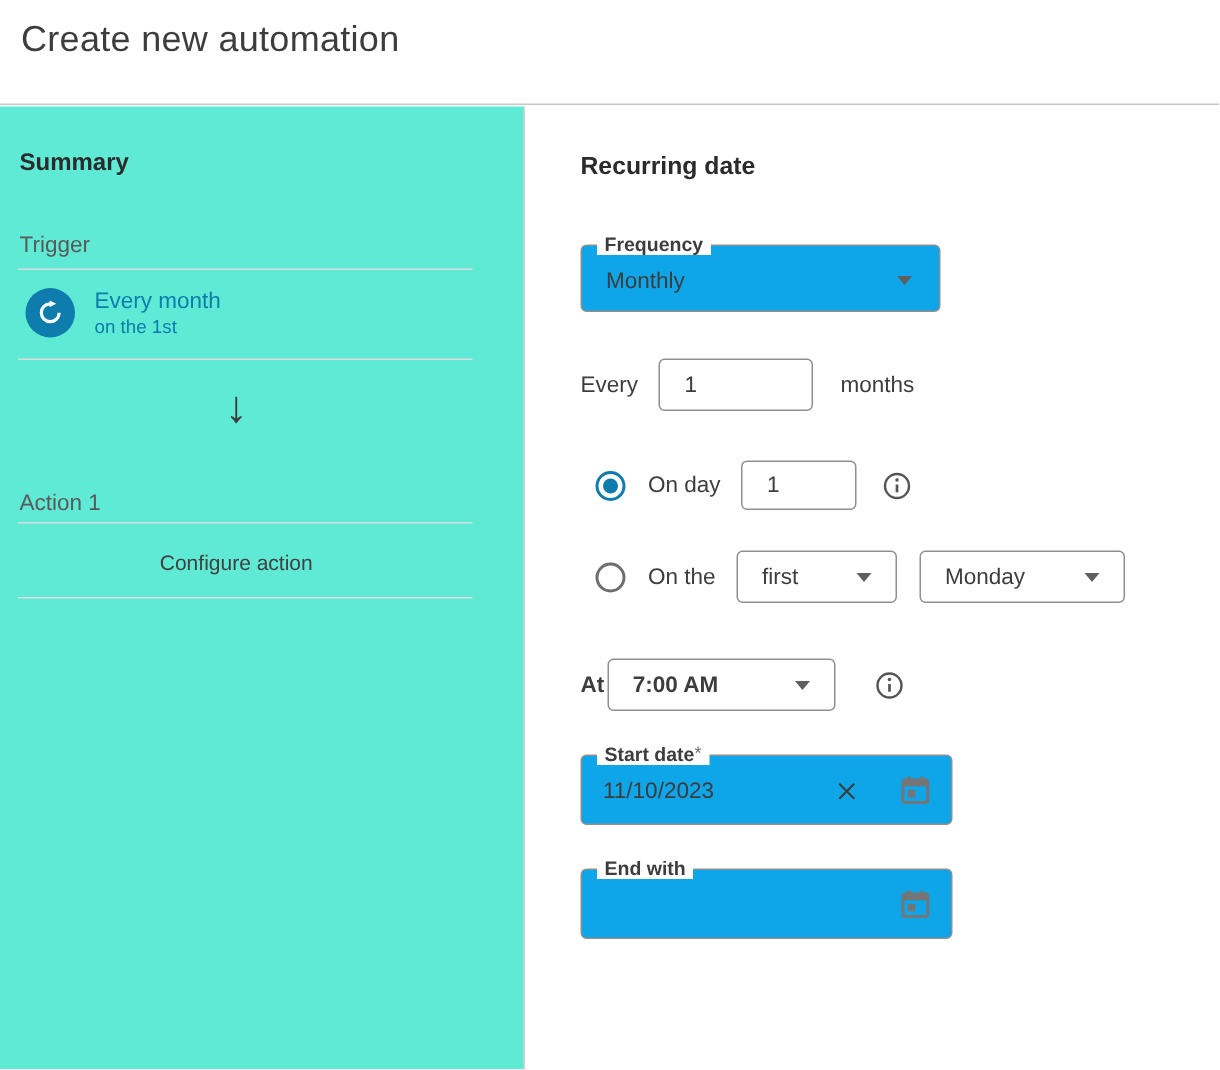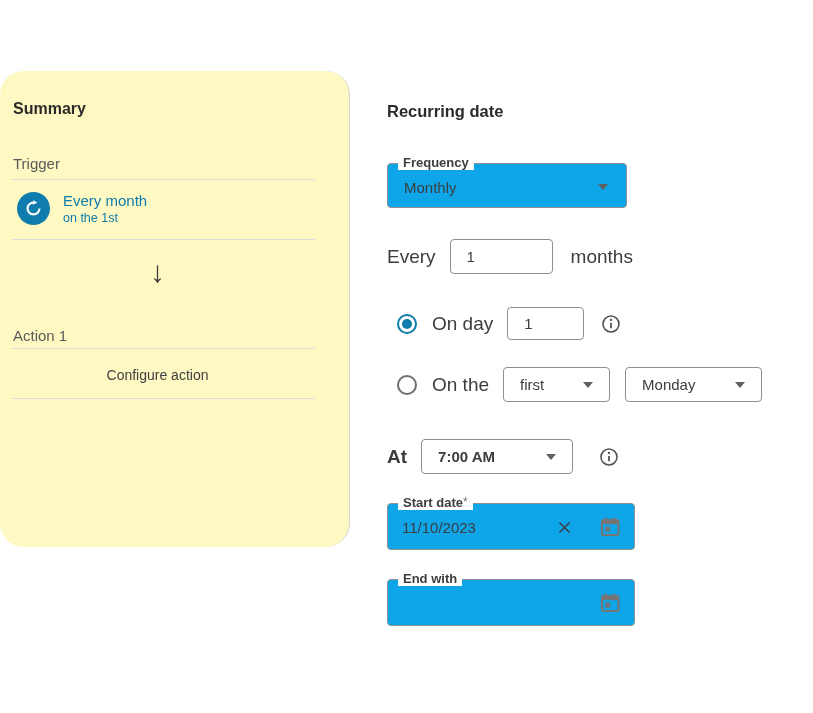--- a/index.html
+++ b/index.html
@@ -5,21 +5,21 @@
   * { margin: 0; padding: 0; box-sizing: border-box; }
   html, body { background: #fff; }
   body { font-family: "Liberation Sans", "DejaVu Sans", sans-serif; color: #3d3d3d; }
   .app { position: relative; width: 813px; height: 713px; background: #fff; overflow: hidden; }
 
   
   .header { position: absolute; top: 0; left: 0; width: 813px; height: 70px; background: #fff; border-bottom: 1px solid #c6c6c6; }
   .header .title { position: absolute; left: 14px; top: 13px; font-size: 24px; font-weight: 400; color: #3d3d3d; letter-spacing: 0.2px; }
 
   
-  .left-panel { position: absolute; top: 71px; left: 0; width: 350px; height: 476px; background: #fef9c3; border-right: 1px solid #d2d2d2; border-radius: 24px; }
+  .left-panel { position: absolute; top: 71px; left: 0; width: 350px; height: 642px; background: #5eead4; border-right: 1px solid #d2d2d2; }
   .right-panel { position: absolute; top: 71px; left: 351px; width: 518px; height: 642px; background: #fff; }
 
   
   .summary-heading { position: absolute; left: 13px; top: 29px; font-size: 16px; font-weight: 700; color: #2b2b2b; }
   .section-label { position: absolute; left: 13px; font-size: 15px; color: #5a5a5a; }
   .lp-divider { position: absolute; left: 12px; width: 303px; height: 0; border-top: 1px solid #dcdcdc; }
   .trigger-row { position: absolute; left: 17px; top: 121px; display: flex; align-items: flex-start; cursor: pointer; }
   .trigger-icon-circle { width: 33px; height: 33px; border-radius: 50%; background: #0e7cac; display: flex; align-items: center; justify-content: center; flex: 0 0 auto; }
   .trigger-texts { margin-left: 13px; margin-top: -1px; }
   .trigger-title { font-size: 15px; color: #0e7cac; line-height: 19px; }
@@ -39,57 +39,60 @@
 
   .caret { width: 0; height: 0; border-left: 5.5px solid transparent; border-right: 5.5px solid transparent; border-top: 6.5px solid #5f5f5f; }
   .freq-caret { position: absolute; right: 18px; top: 20px; }
 
   .row { position: absolute; display: flex; align-items: center; }
   .row-every { left: 36px; top: 168px; height: 35px; }
   .row-onday { left: 46px; top: 236px; height: 33px; }
   .row-onthe { left: 46px; top: 296px; height: 35px; }
   .row-at { left: 36px; top: 368px; height: 35px; font-weight: bold; }
 
-  .inline-label { font-size: 19px; color: #3d3d3d; white-space: nowrap; }
+  .inline-label { font-size: 15px; color: #3d3d3d; white-space: nowrap; }
 
   .text-input { border: 1px solid #8f8f8f; border-radius: 4px; background: #fff; font-family: inherit; font-size: 15px; color: #3d3d3d; padding: 0 0 0 16px; outline: none; }
   .input-every { width: 103px; height: 35px; margin: 0 18px 0 14px; }
   .input-onday { width: 77px; height: 33px; margin: 0 17px 0 14px; }
 
   .radio { width: 20px; height: 20px; border-radius: 50%; background: #fff; flex: 0 0 auto; cursor: pointer; }
   .radio.selected { border: 2px solid #0e7cac; position: relative; }
   .radio.selected::after { content: ""; position: absolute; left: 3px; top: 3px; width: 10px; height: 10px; border-radius: 50%; background: #0e7cac; }
   .radio.unselected { border: 2px solid #6e6e6e; }
   .radio-gap { margin-right: 15px; }
 
   .select-box { position: relative; border: 1px solid #8f8f8f; border-radius: 4px; background: #fff; height: 35px; display: flex; align-items: center; cursor: pointer; }
   .select-box .select-value { font-size: 15px; color: #3d3d3d; margin-left: 16px; }
   .select-box .caret { position: absolute; right: 16px; }
   .select-first { width: 107px; margin-left: 14px; }
   .select-weekday { width: 137px; margin-left: 15px; }
-  .select-time { width: 152px; margin-left: 14px; }
+  .select-time { width: 152px; margin-left: 2px; }
 
   .info-icon { flex: 0 0 auto; display: inline-flex; cursor: pointer; }
   .info-onday { margin-left: 0; }
   .info-at { margin-left: 26px; }
 
   .date-field { left: 36px; width: 248px; height: 47px; }
   .date-start { top: 432px; }
   .date-end { top: 508px; }
   .date-value { position: absolute; left: 14px; top: 15px; font-size: 15px; color: #3d3d3d; }
   .clear-btn { position: absolute; right: 62px; top: 16px; cursor: pointer; display: inline-flex; }
   .calendar-btn { position: absolute; right: 12px; top: 11px; cursor: pointer; display: inline-flex; }
 
   .footnote { position: absolute; left: 36px; top: 572px; font-size: 13.5px; color: #5a5a5a; }
 </style>
 </head>
 <body>
 
 <div class="app">
 
+  <div class="header">
+    <div class="title">Create new automation</div>
+  </div>
 
   <div class="left-panel">
     <div class="summary-heading">Summary</div>
 
     <div class="section-label" style="top: 84px;">Trigger</div>
     <div class="lp-divider" style="top: 108px;"></div>
 
     <div class="trigger-row">
       <div class="trigger-icon-circle">
         <svg width="19" height="19" viewBox="0 0 24 24" aria-hidden="true">

